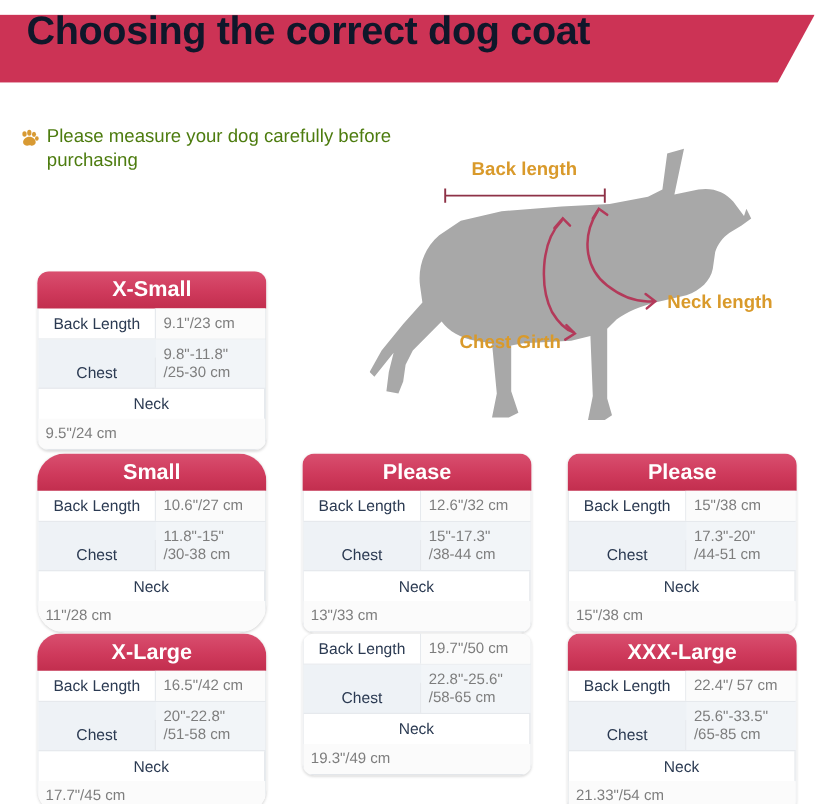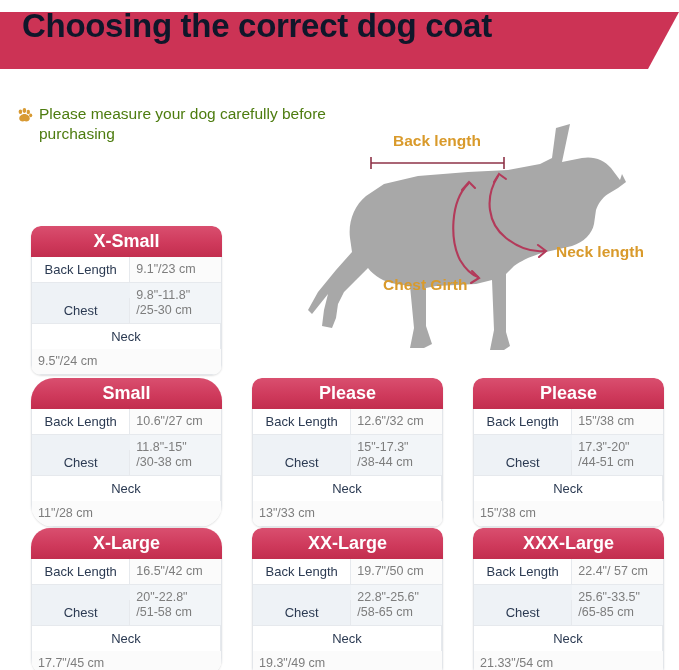--- a/index.html
+++ b/index.html
@@ -331,21 +331,20 @@
 /51-58 cm</div>
     </div>
     <div class="trow">
       <div class="tlabel">Neck</div>
       <div class="tval">17.7"/45 cm</div>
     </div>
   </div>
 </div>
 
 <div class="table-card" style="left:252px; top:528px;">
-  <div class="card-header">XX-Large</div>
   <div class="card-body">
     <div class="trow">
       <div class="tlabel">Back Length</div>
       <div class="tval">19.7"/50 cm</div>
     </div>
     <div class="trow alt two-line">
       <div class="tlabel">Chest</div>
       <div class="tval">22.8"-25.6"
 /58-65 cm</div>
     </div>

